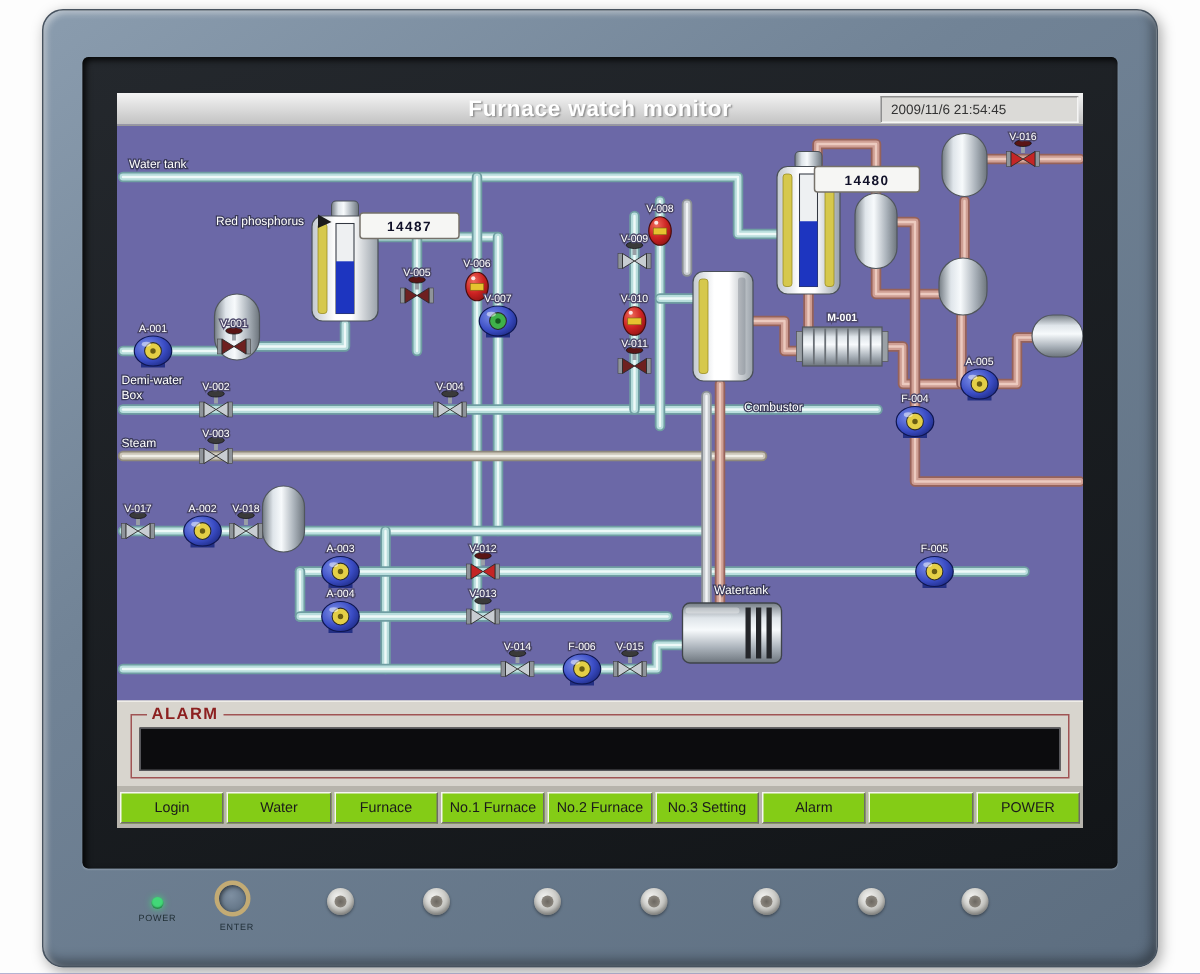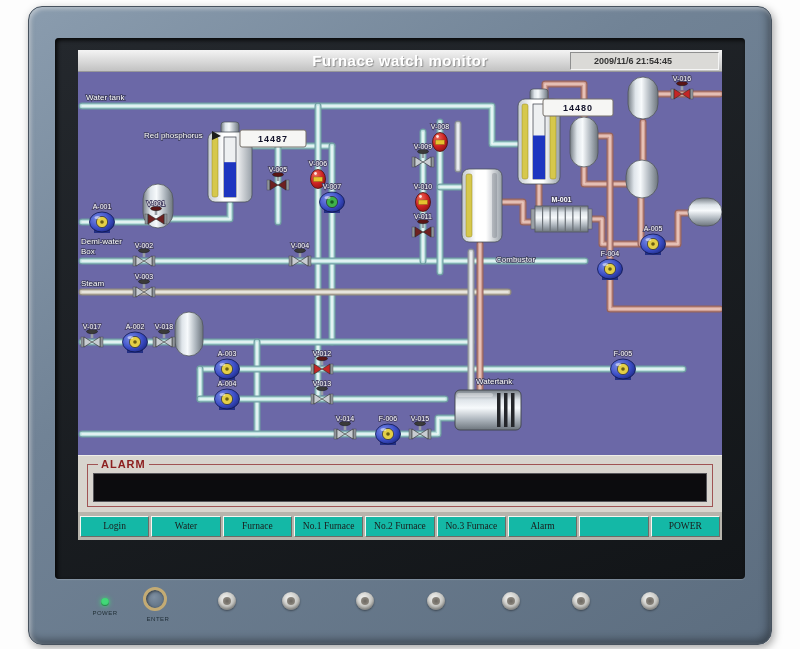--- a/index.html
+++ b/index.html
@@ -15,46 +15,46 @@
     box-shadow:inset 2px 2px 4px rgba(255,255,255,.45),
                inset -3px -4px 8px rgba(0,0,0,.38),
                2px 3px 9px rgba(0,0,0,.35);
     border:1px solid #47525e;box-sizing:border-box;
   }
   .bezel{
     position:absolute;left:26px;top:31px;width:690px;height:541px;border-radius:4px;
     background:linear-gradient(160deg,#24282d,#121518);
     box-shadow:inset 2px 2px 4px rgba(0,0,0,.85),0 1px 1px rgba(255,255,255,.18);
   }
-  .screen{position:absolute;left:23px;top:12px;width:644px;height:490px;background:#6b68a7;}
+  .screen{position:absolute;left:23px;top:24px;width:644px;height:490px;background:#6b68a7;}
   
   .titlebar{position:absolute;left:0;top:0;width:644px;height:22px;
     background:linear-gradient(#f4f4f4,#c2c2c2);border-bottom:1px solid #98989a;box-sizing:border-box;}
   .title{position:absolute;left:0;width:100%;top:2px;text-align:center;font-weight:bold;font-size:15px;
     color:#ffffff;text-shadow:1px 1px 1px #8e8e8e;letter-spacing:.5px;}
   .timestamp{position:absolute;right:3px;top:2px;width:124px;height:16px;line-height:16px;
     background:#dbdad7;border:1px solid;border-color:#8f8f8f #f5f5f5 #f5f5f5 #8f8f8f;
-    font-size:9px;color:#333;padding-left:23px;font-weight:bold;}
+    font-size:9px;color:#333;padding-left:6px;}
   
   .diagram{position:absolute;left:0;top:22px;width:644px;height:383px;background:#6b68a7;}
   .diagram svg{display:block;}
   .diagram text{font-family:"Liberation Sans", sans-serif;}
   
   .alarm{position:absolute;left:0;top:405px;width:644px;height:57px;background:#d8d5ce;border-top:1px solid #efede8;box-sizing:border-box;}
   .alarm-frame{position:absolute;left:9px;right:9px;top:8px;bottom:5px;border:1px solid #a05454;}
   .alarm-legend{position:absolute;left:10px;top:-7px;font-size:11px;font-weight:bold;color:#8c2020;
     background:#d8d5ce;padding:0 3px;letter-spacing:1px;}
   .alarm-black{position:absolute;left:5px;right:5px;top:8px;bottom:4px;background:#0c0c0e;border:1px solid #56565a;}
   
   .navbar{position:absolute;left:0;top:462px;width:644px;height:28px;background:#b7b4ac;
     display:flex;align-items:center;gap:2px;padding:0 2px;box-sizing:border-box;}
-  .nav-btn{flex:1;height:21px;background:#14b8a6;cursor:pointer;
+  .nav-btn{flex:1;height:21px;background:#84cc16;cursor:pointer;
     border:1px solid;border-color:#f6f5f1 #6e6c66 #6e6c66 #f6f5f1;
     font-size:9.5px;color:#1b1b1b;display:flex;align-items:center;justify-content:center;
-    white-space:nowrap;overflow:hidden;font-family:Liberation Serif, serif;}
+    white-space:nowrap;overflow:hidden;}
   
   .led{position:absolute;left:72px;top:591px;width:8px;height:8px;border-radius:50%;
     background:#42d878;box-shadow:0 0 5px #42d878, inset 0 -1px 1px rgba(0,0,0,.4);}
   .led-label{position:absolute;left:54px;top:603px;width:44px;text-align:center;font-size:6px;color:#1f2d33;letter-spacing:.5px;}
   .enter{position:absolute;left:114px;top:580px;width:24px;height:24px;border-radius:50%;
     border:3px solid #c3ab74;background:radial-gradient(circle at 45% 40%,#7e8fa1,#586a7c);
     box-shadow:inset 1px 1px 3px rgba(0,0,0,.55);cursor:pointer;padding:0;}
   .enter-label{position:absolute;left:105px;top:609px;width:48px;text-align:center;font-size:6px;color:#22303a;letter-spacing:.5px;}
   .fnbtn{position:absolute;top:585px;width:18px;height:18px;border-radius:50%;border:none;cursor:pointer;padding:0;
     background:radial-gradient(circle at 40% 35%,#f4f4f2,#c6c6c2 55%,#8e8e8a);
@@ -495,21 +495,21 @@
           <div class="alarm-black"></div>
         </div>
       </div>
 
       <div class="navbar" id="navbar">
           <button class="nav-btn">Login</button>
           <button class="nav-btn">Water</button>
           <button class="nav-btn">Furnace</button>
           <button class="nav-btn">No.1 Furnace</button>
           <button class="nav-btn">No.2 Furnace</button>
-          <button class="nav-btn">No.3 Furnace</button>
+          <button class="nav-btn">No.3 Setting</button>
           <button class="nav-btn">Alarm</button>
           <button class="nav-btn"></button>
           <button class="nav-btn">POWER</button>
         </div>
 
     </div>
   </div>
 
   <span class="led"></span>
   <span class="led-label">POWER</span>

